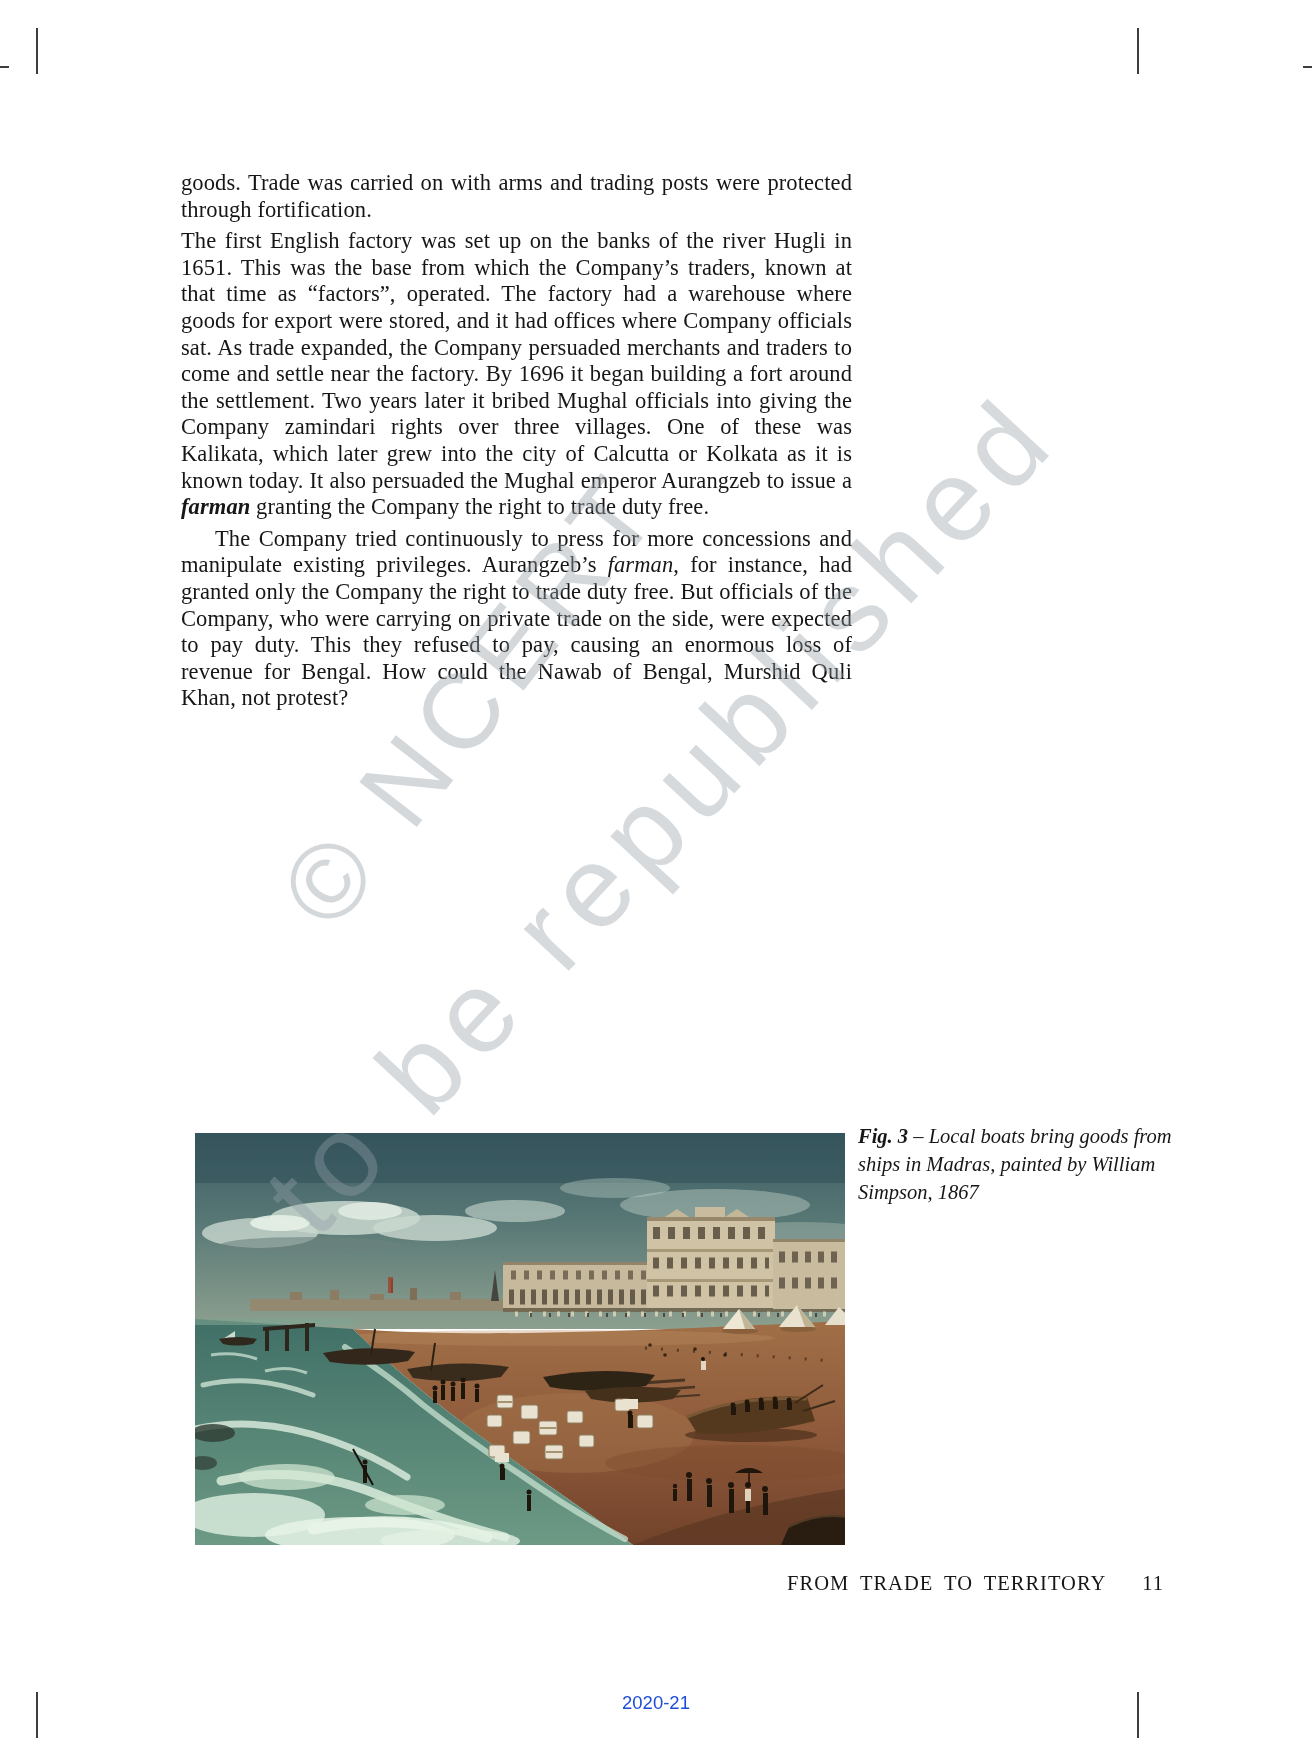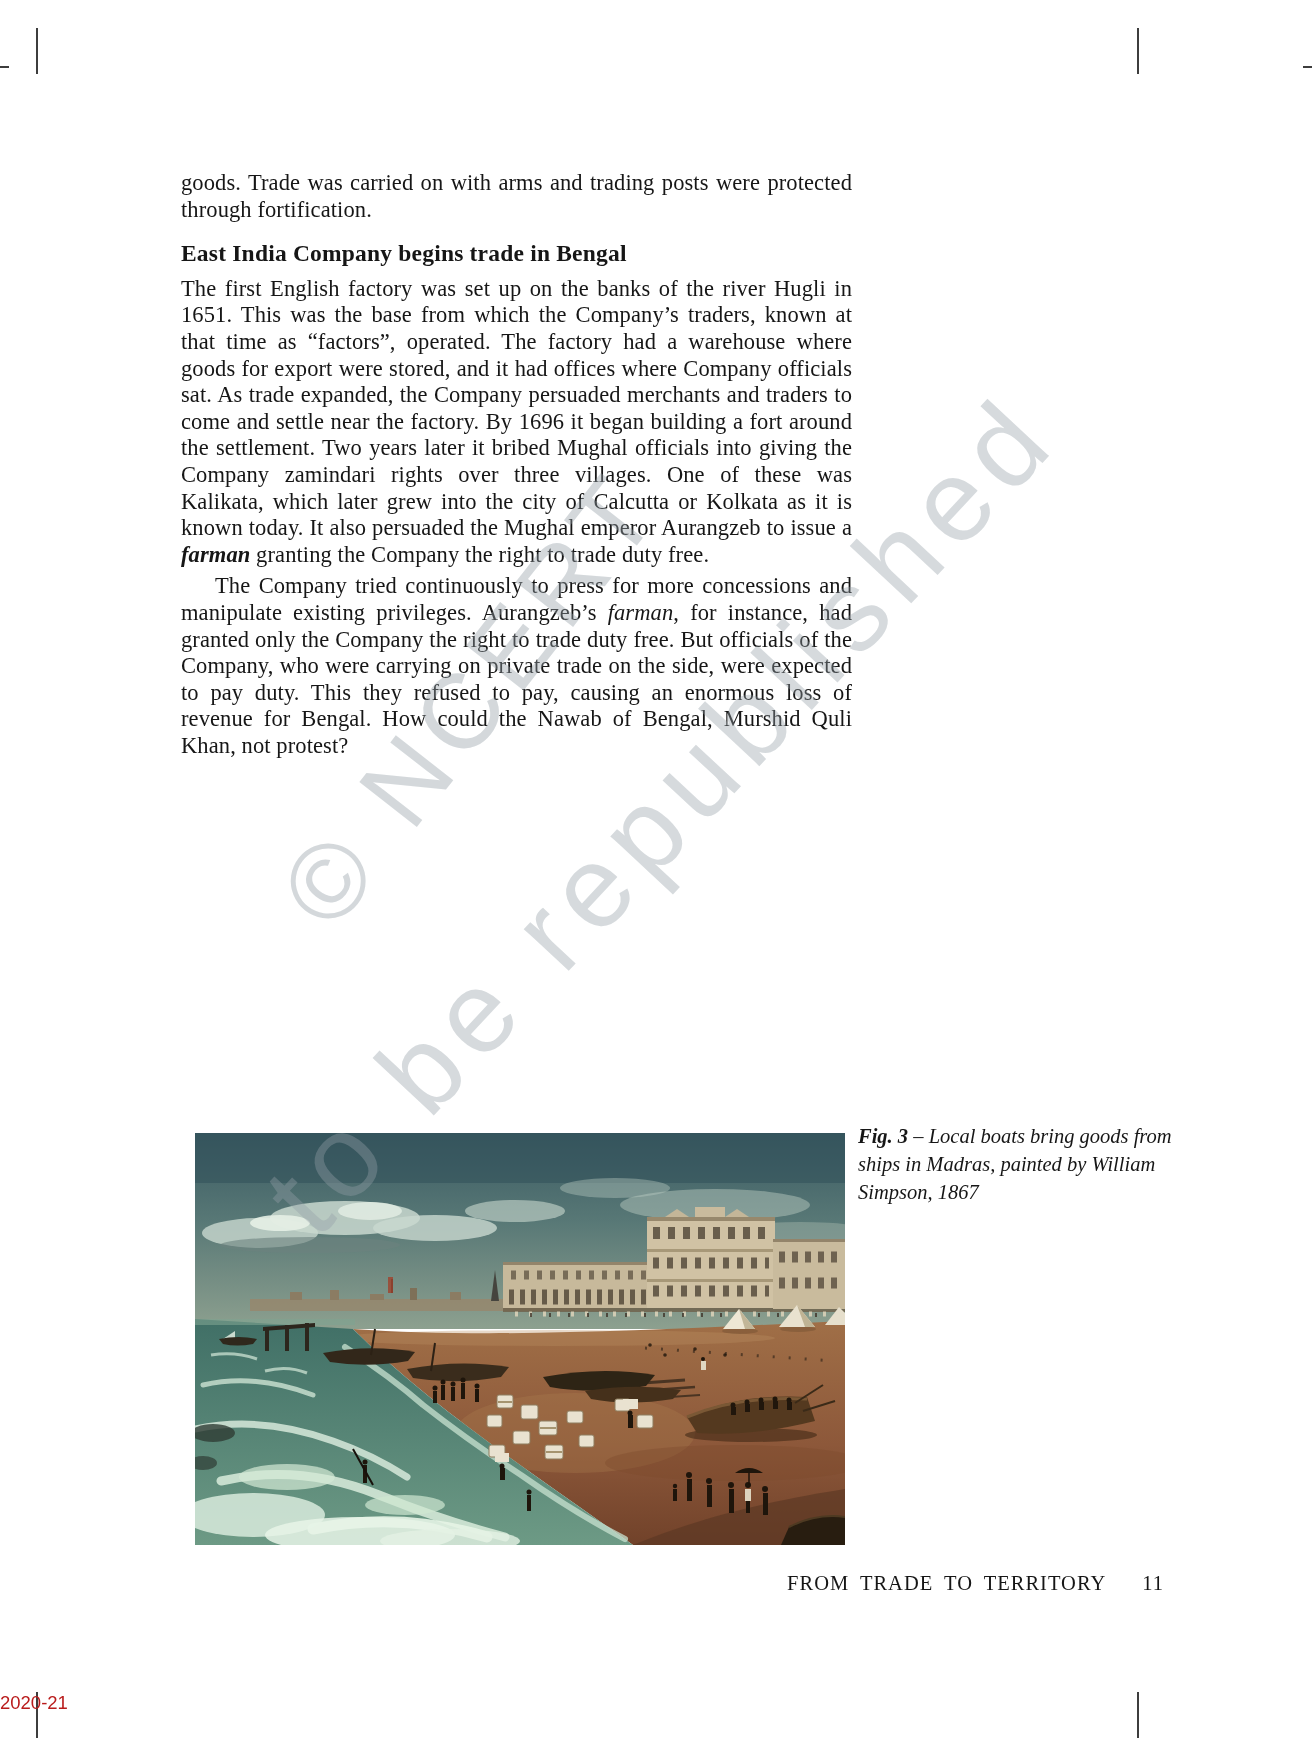--- a/index.html
+++ b/index.html
@@ -31,22 +31,22 @@
   .figcap{position:absolute;left:858px;top:1122px;width:314px;z-index:2;
           font-style:italic;font-size:20.5px;line-height:28px;text-align:left;}
 
   
   .painting{position:absolute;left:195px;top:1133px;width:650px;height:412px;z-index:1;}
   .painting svg{display:block;width:650px;height:412px;}
 
   
   .footer{position:absolute;top:1572px;right:148px;z-index:2;display:flex;gap:36px;
           font-size:20.5px;letter-spacing:1px;word-spacing:5px;font-family:Liberation Serif, serif;}
-  .imprint{position:absolute;top:1692px;left:0;width:100%;z-index:2;
-           font-family:"Liberation Sans", sans-serif;font-size:18.5px;color:#b91c1c;}
+  .imprint{position:absolute;top:1692px;left:0;width:100%;text-align:center;z-index:2;
+           font-family:"Liberation Sans", sans-serif;font-size:18.5px;color:#1d4ed8;}
 
   
   .wm{position:absolute;z-index:6;pointer-events:none;white-space:nowrap;
       font-family:"Liberation Sans", sans-serif;color:#95a0a8;font-weight:400;}
   #wm1{left:352px;top:828px;font-size:106px;letter-spacing:10px;opacity:0.40;
        transform:rotate(-52deg);transform-origin:0 100%;}
   #wm2{left:336px;top:1126px;font-size:116px;letter-spacing:12px;opacity:0.38;
        transform:rotate(-47deg);transform-origin:0 100%;}
 </style>
 </head>
@@ -56,21 +56,20 @@
 
   <div id="crop-tl" class="crop v"></div>
   <div id="crop-tr" class="crop v"></div>
   <div id="crop-bl" class="crop v"></div>
   <div id="crop-br" class="crop v"></div>
   <div id="crop-lh" class="crop h"></div>
   <div id="crop-rh" class="crop h"></div>
 
   <div class="column">
     <p>goods. Trade was carried on with arms and trading posts were protected through fortification.</p>
-    <h2>East India Company begins trade in Bengal</h2>
     <p><span>The first English factory was set up on the banks of the river Hugli in 1651. This was the base from which the Company’s traders, known at that time as “factors”, operated. The factory had a warehouse where goods for export were stored, and it had offices where Company officials sat. As trade expanded, the Company persuaded merchants and traders to come and settle near the factory. By 1696 it began building a fort around the settlement. Two years later it bribed Mughal officials into giving the Company zamindari rights over three villages. One of these was Kalikata, which later grew into the city of Calcutta or Kolkata as it is known today. It also persuaded the Mughal emperor Aurangzeb to issue a </span><span class="bi">farman</span><span> granting the Company the right to trade duty free.</span></p>
     <p class="indent"><span>The Company tried continuously to press for more concessions and manipulate existing privileges. Aurangzeb’s </span><span class="it">farman</span><span>, for instance, had granted only the Company the right to trade duty free. But officials of the Company, who were carrying on private trade on the side, were expected to pay duty. This they refused to pay, causing an enormous loss of revenue for Bengal. How could the Nawab of Bengal, Murshid Quli Khan, not protest?</span></p>
   </div>
 
 
   <div class="figcap"><span class="bi">Fig. 3</span><span> – Local boats bring goods from ships in Madras, painted by William Simpson, 1867</span></div>
 
   <div class="painting">
     <svg viewBox="0 0 650 412" preserveAspectRatio="none" role="img">
       <defs>

